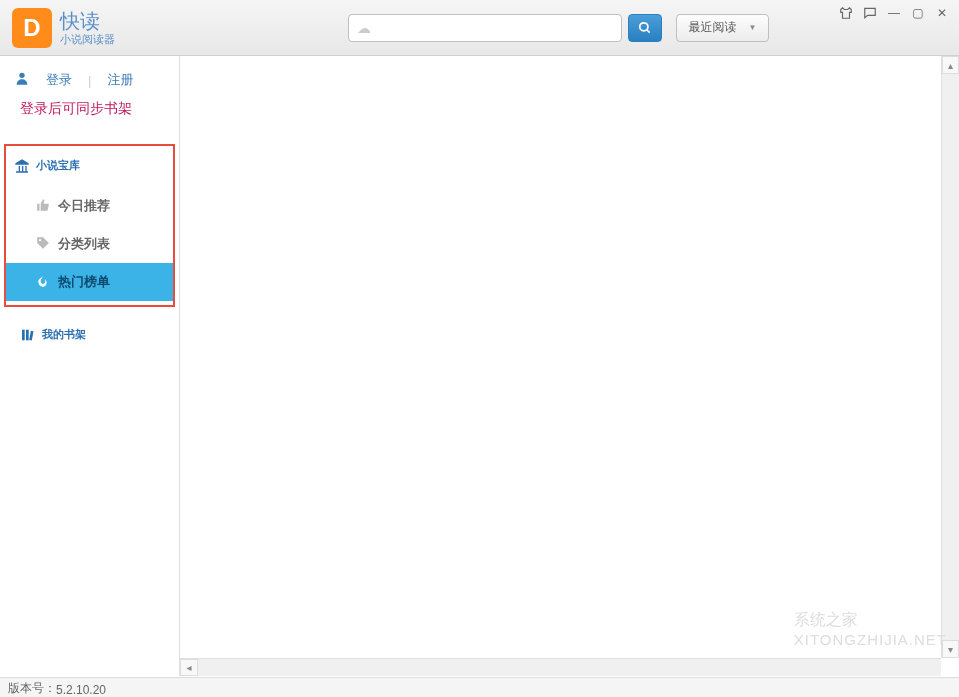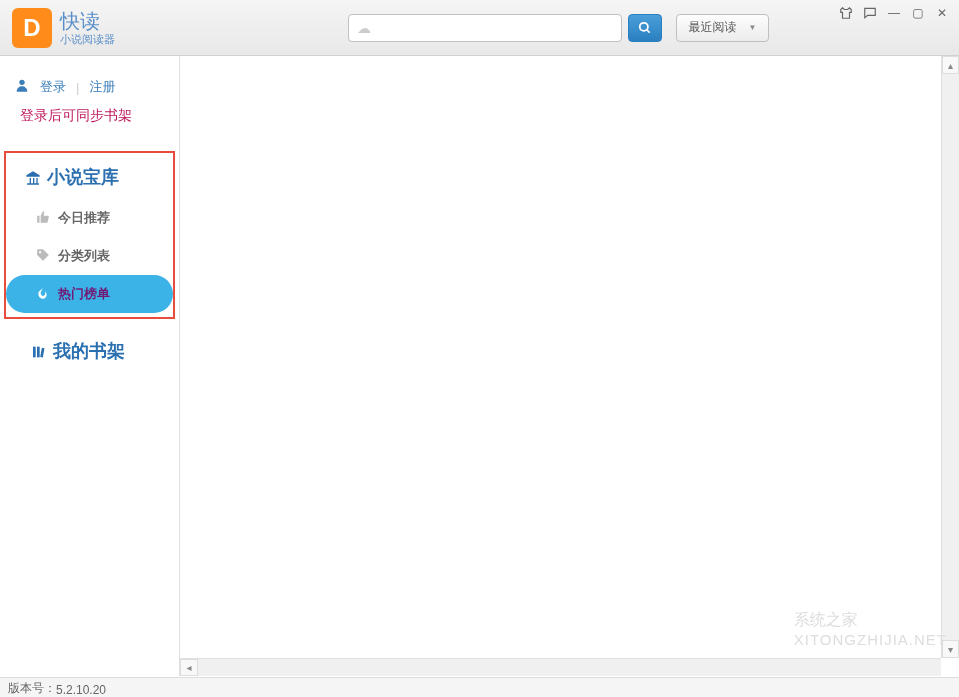--- a/index.html
+++ b/index.html
@@ -160,24 +160,23 @@
       padding-top: 14px;
     }
     
     .auth-area {
       padding: 0 14px 8px 14px;
     }
     
     .auth-links {
       display: flex;
       align-items: center;
-      gap: 10px;
+      gap: 16px;
       color: #3a7db8;
       font-size: 13px;
-      margin-top: 7px;
     }
     
     .auth-links .sep {
       color: #ccc;
     }
     
     .user-icon {
       color: #3a7db8;
       font-size: 16px;
     }
@@ -194,25 +193,25 @@
     }
     
     .highlight-box {
       border: 2px solid #e74c3c;
       margin: 18px 4px 8px 4px;
       padding-bottom: 4px;
     }
     
     .section-header {
       display: flex;
-      align-items: flex-end;
+      align-items: flex-start;
       gap: 6px;
-      padding: 12px 8px 10px 19px;
+      padding: 12px 8px 10px 8px;
       color: #2a6fb0;
-      font-size: 18px;
+      font-size: 11px;
       font-weight: bold;
       cursor: pointer;
     }
     
     .section-icon {
       font-size: 14px;
     }
     
     .nav-item {
       display: flex;
@@ -220,22 +219,21 @@
       gap: 8px;
       padding: 10px 8px 10px 30px;
       color: #666;
       font-size: 13px;
       cursor: pointer;
       font-weight: bold;
     }
     
     .nav-item.active {
       background: #3cb3e7;
-      color: #701a75;
-      border-radius: 19px;
+      color: #0c4a6e;
     }
     
     .nav-item-icon {
       font-size: 13px;
       color: #bbb;
     }
     
     .nav-item.active .nav-item-icon {
       color: #fff;
     }

